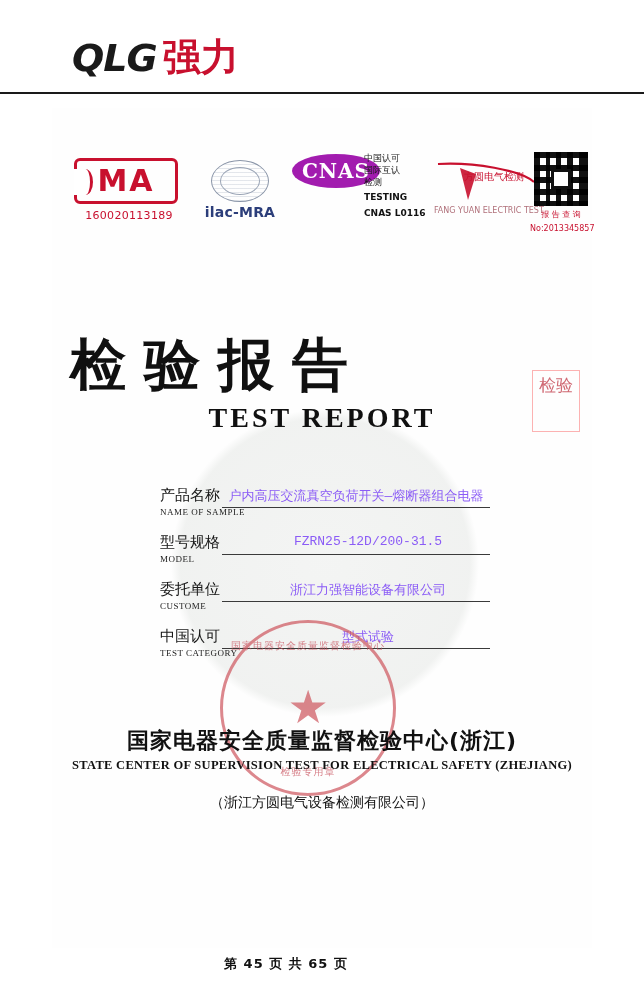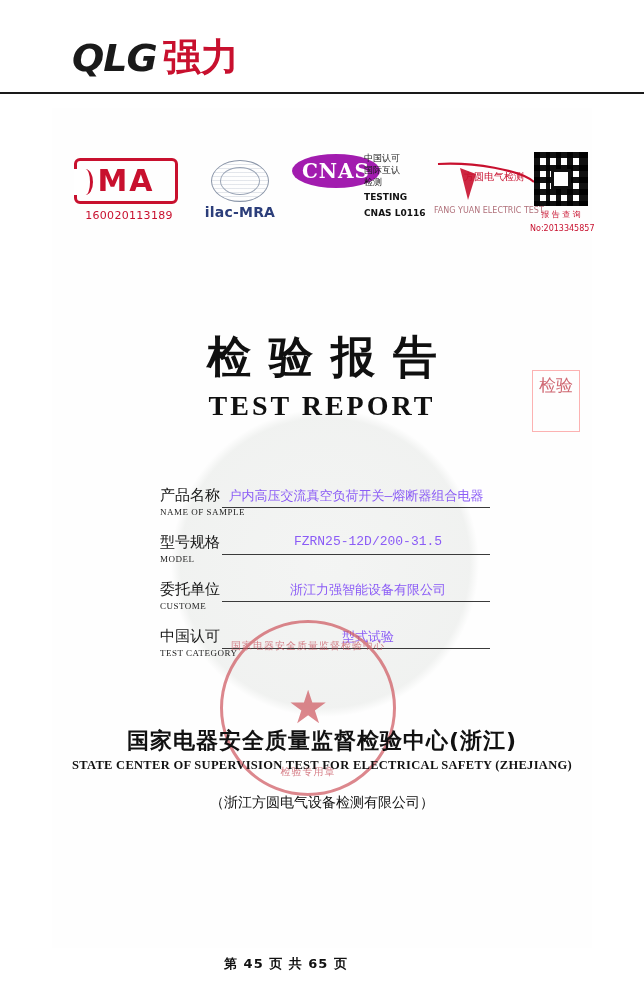--- a/index.html
+++ b/index.html
@@ -216,31 +216,30 @@
     color: #c8102e;
     margin-top: 4px;
     line-height: 1.3;
   }
 
   
   .title-cn {
     position: absolute;
     left: 0; top: 220px;
     width: 540px;
-    text-align: center;
     font-family: "DejaVu Serif", serif;
     font-weight: bold;
-    font-size: 44px;
+    font-size: 56px;
     letter-spacing: 18px;
     text-indent: 18px;
     color: #101010;
   }
   .title-en {
     position: absolute;
-    left: 0; top: 282px;
+    left: 0; top: 294px;
     width: 540px;
     text-align: center;
     font-family: "Liberation Serif", serif;
     font-weight: bold;
     font-size: 28px;
     letter-spacing: 3px;
     color: #101010;
   }
 
   .stamp-sq {

